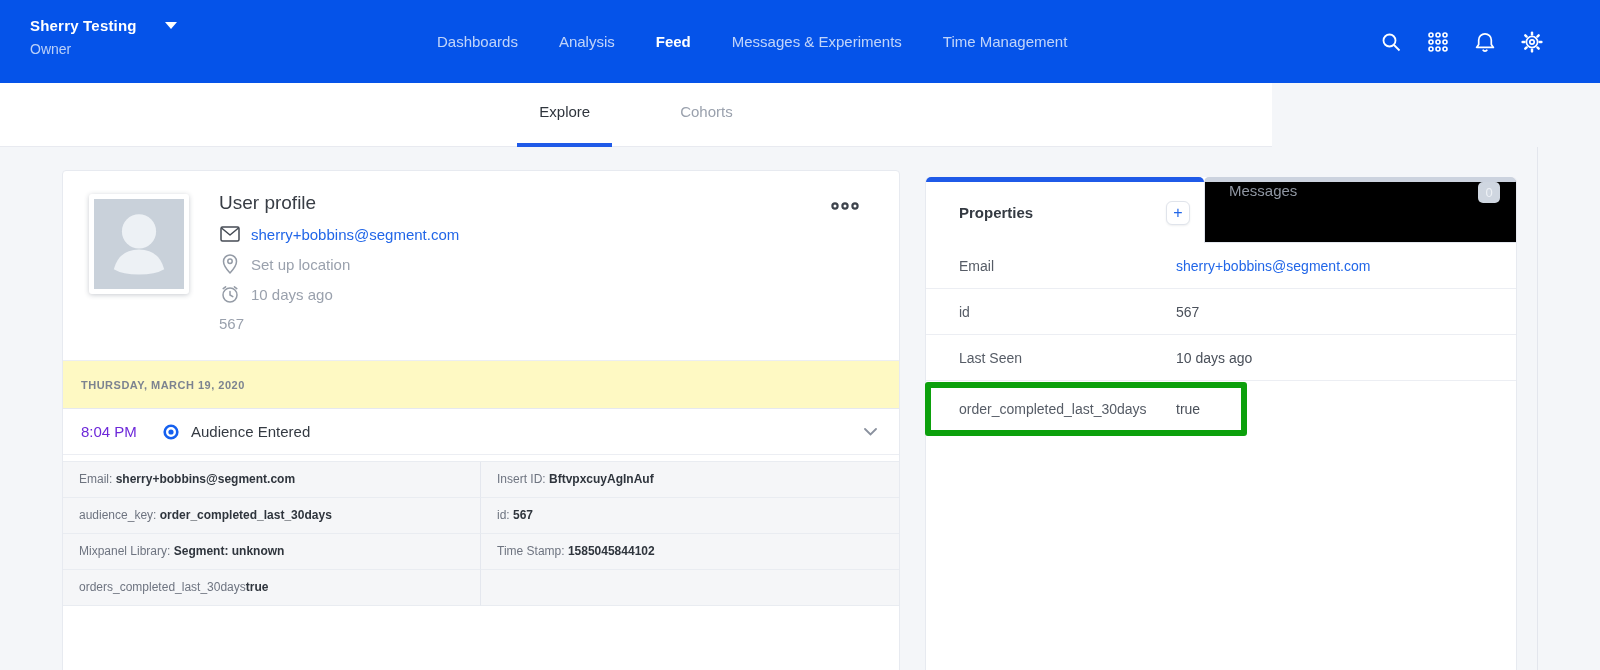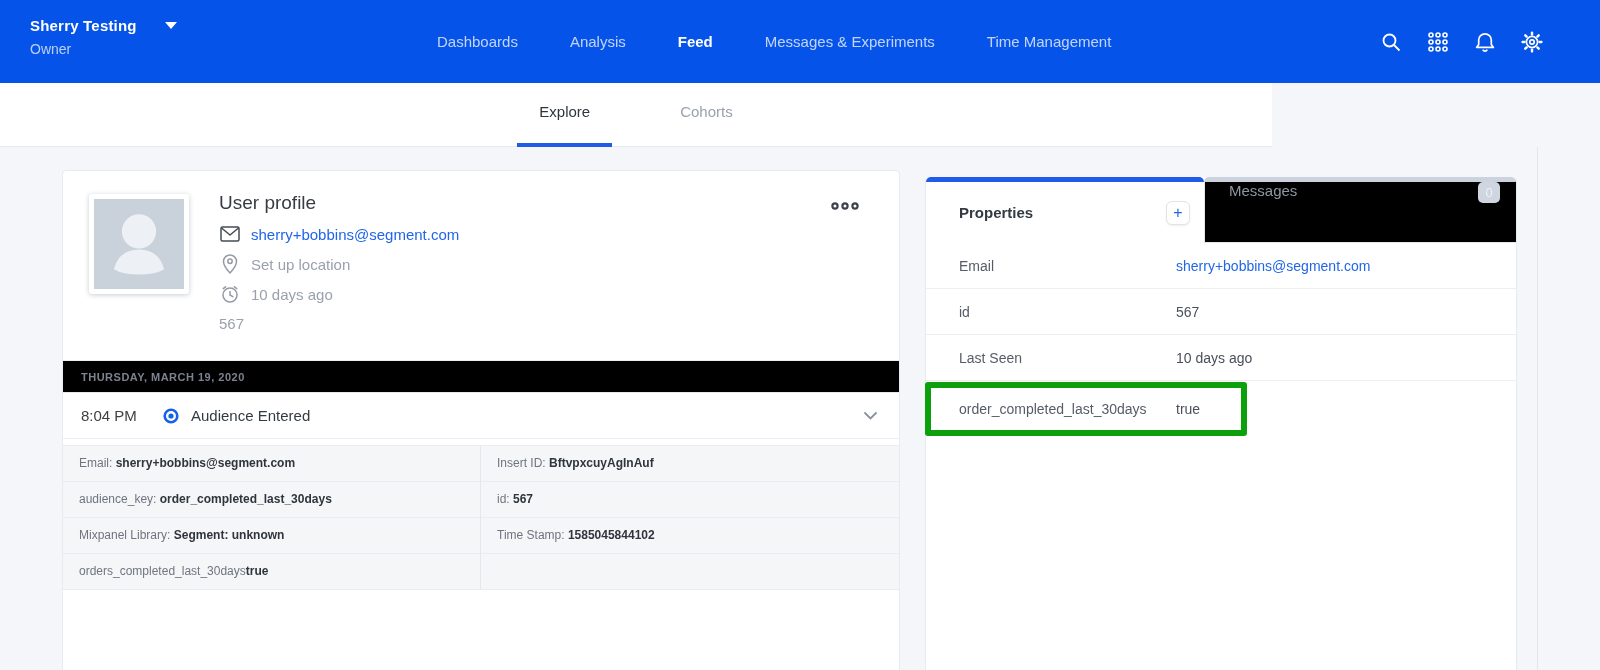--- a/index.html
+++ b/index.html
@@ -12,21 +12,21 @@
     color:#343a42;
   }
 
   
   .topbar { position:absolute; top:0; left:0; width:1600px; height:83px; background:#0553e9; }
   .brand { position:absolute; left:30px; top:17px; color:#fff; }
   .brand-row { display:flex; align-items:center; gap:28px; }
   .brand-name { font-size:15px; font-weight:bold; letter-spacing:.2px; }
   .brand-caret { width:0; height:0; border-left:6px solid transparent; border-right:6px solid transparent; border-top:7px solid #fff; }
   .brand-role { margin-top:7px; font-size:14px; color:rgba(255,255,255,.72); }
-  .topnav { position:absolute; left:437px; top:0; height:83px; display:flex; align-items:center; gap:52px; }
+  .topnav { position:absolute; left:437px; top:0; height:83px; display:flex; align-items:center; gap:41px; }
   .topnav .nav-item { font-size:15px; color:rgba(255,255,255,.75); cursor:pointer; white-space:nowrap; }
   .topnav .nav-item.active { color:#fff; font-weight:bold; }
   .top-icons { position:absolute; right:56px; top:0; height:83px; display:flex; align-items:center; gap:23px; }
   .top-icons .icon-btn { width:24px; height:24px; display:flex; align-items:center; justify-content:center; cursor:pointer; }
 
   
   .tabbar { position:absolute; top:83px; left:0; width:1272px; height:64px; background:#fff; border-bottom:1px solid #e8eaf0; }
   .tabbar-inner { display:flex; justify-content:center; gap:46px; padding-top:20px; height:64px; }
   .page-tab { position:relative; font-size:15px; color:#9aa1ad; padding:0 22px 22px 22px; cursor:pointer; }
   .page-tab.active { color:#2f353d; }
@@ -46,24 +46,24 @@
   .profile-title { font-size:19px; color:#383d45; }
   .info-row { display:flex; align-items:center; margin-top:10px; height:20px; font-size:15px; }
   .info-row .i { width:22px; margin-right:10px; display:flex; align-items:center; justify-content:center; }
   .info-email { color:#2166e8; cursor:pointer; }
   .info-muted { color:#9aa1ad; }
   .profile-id { margin-top:11px; font-size:15px; color:#9aa1ad; }
   .kebab { position:absolute; right:40px; top:30px; cursor:pointer; }
 
   
   .activity-head { height:50px; display:flex; align-items:center; padding-left:18px; font-size:16px; color:#343a42; border-bottom:1px solid #eceef3; }
-  .date-band { height:32px; background:#000000; border-bottom:1px solid #e6e9ef; display:flex; align-items:center;
+  .date-band { height:48px; background:#fef9c3; border-bottom:1px solid #e6e9ef; display:flex; align-items:center;
                padding-left:18px; font-size:11px; font-weight:bold; color:#7c8390; letter-spacing:.5px; }
   .event-row { height:46px; display:flex; align-items:center; padding:0 22px 0 18px; border-bottom:1px solid #eceef3; font-size:15px; }
-  .event-time { color:#404040; width:78px; }
+  .event-time { color:#6d28d9; width:78px; }
   .event-ico { margin:0 12px 0 4px; display:flex; }
   .event-name { color:#343a42; }
   .event-chevron { margin-left:auto; display:flex; cursor:pointer; }
 
   .detail-grid { margin-top:6px; display:grid; grid-template-columns:1fr 1fr; border-top:1px solid #e9ecf1; }
   .detail-cell { background:#f5f6f8; height:36px; line-height:35px; padding-left:16px; font-size:12px;
                  border-bottom:1px solid #e9ecf1; color:#6e7480; overflow:hidden; white-space:nowrap; }
   .detail-cell.col1 { border-right:1px solid #e4e7ee; }
   .detail-cell b { color:#2f353d; font-weight:bold; }
 

